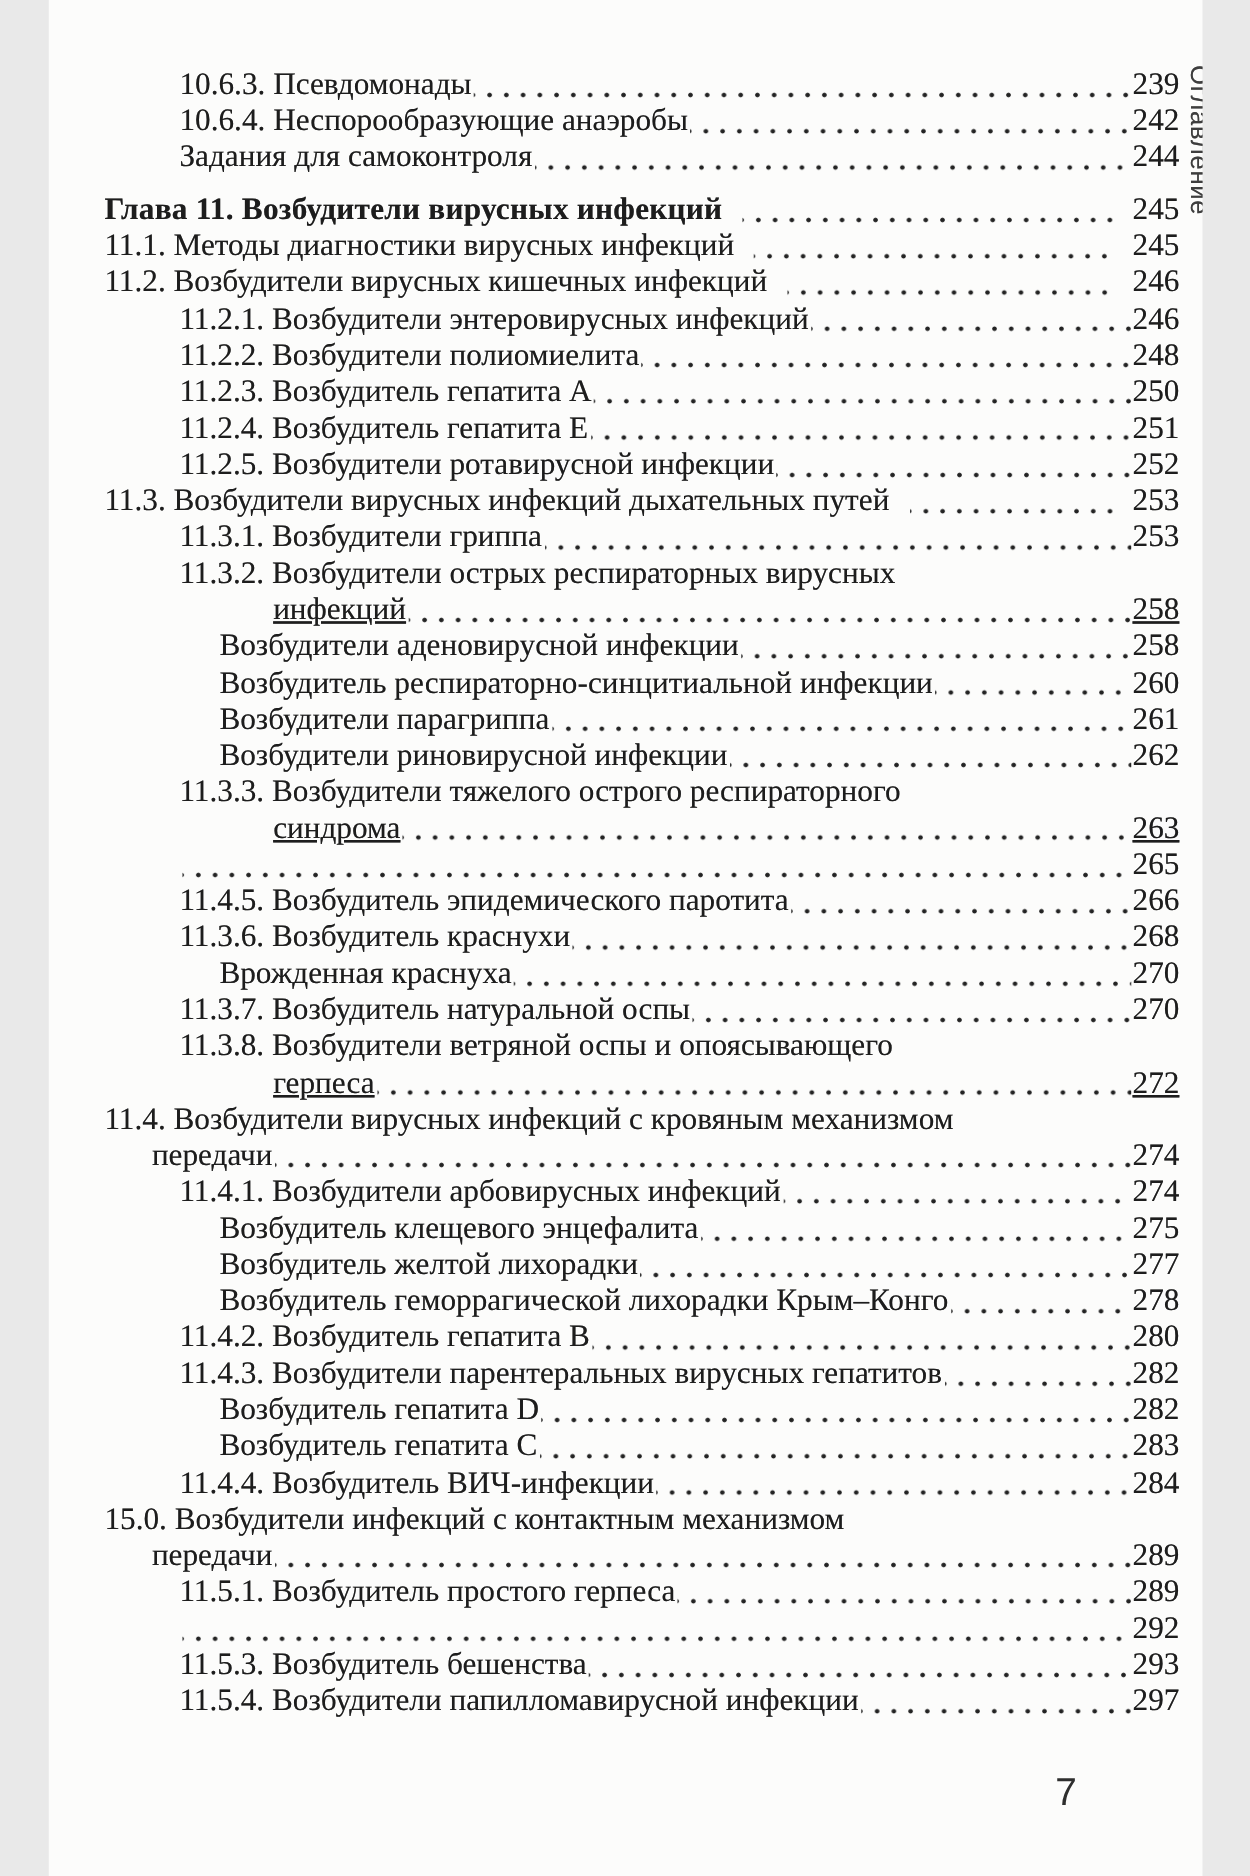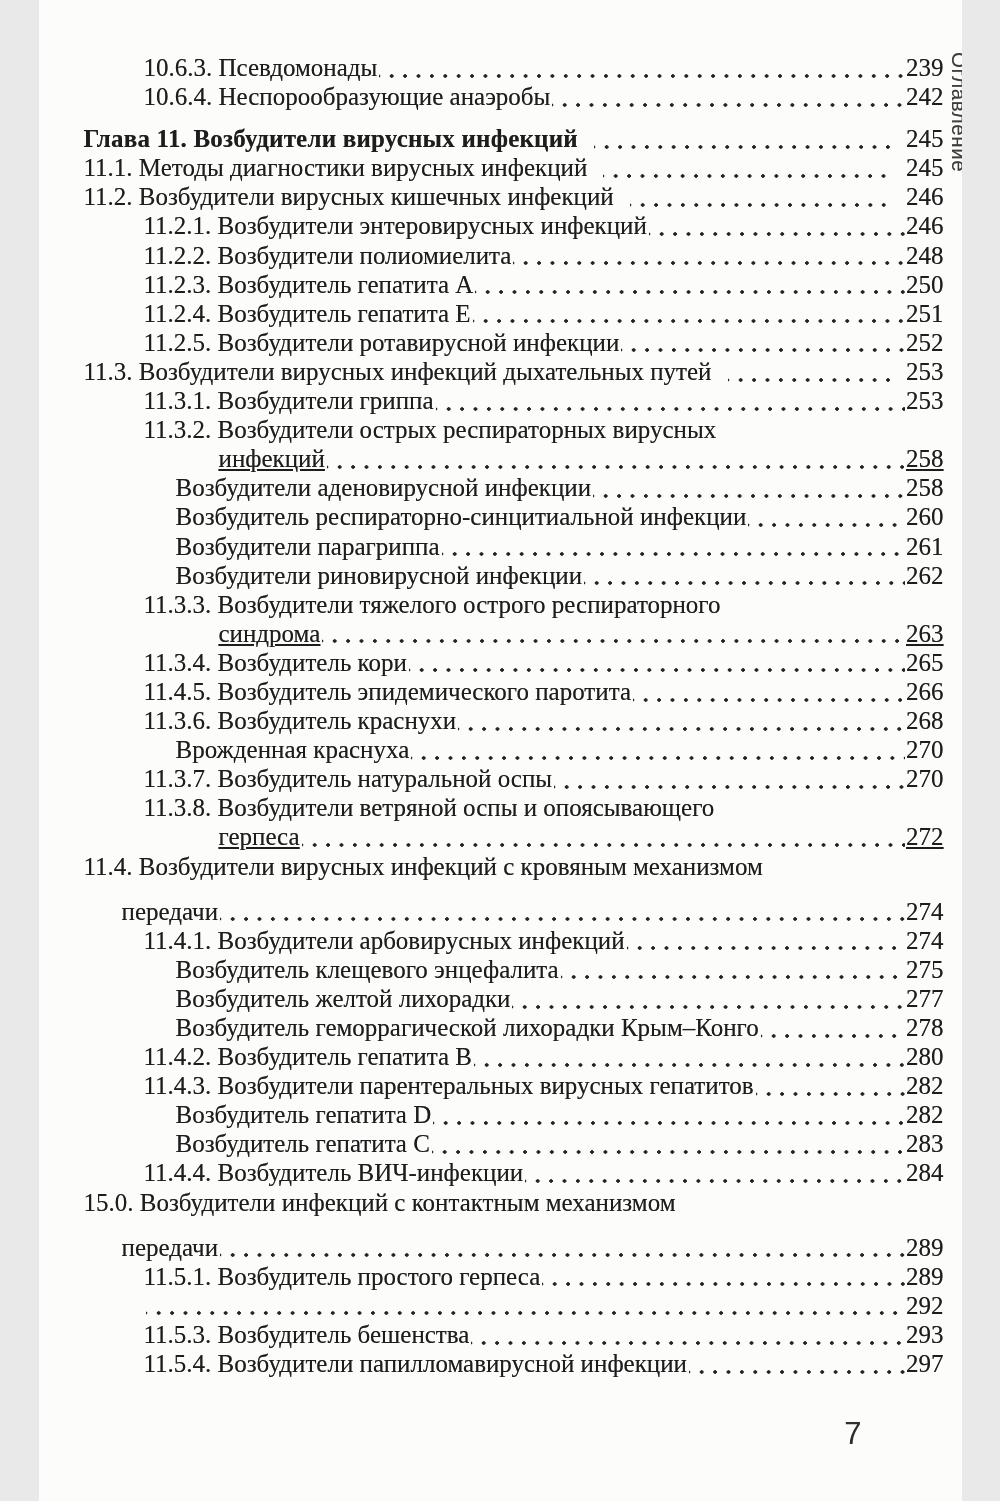--- a/index.html
+++ b/index.html
@@ -28,21 +28,21 @@
     display:flex;
     align-items:baseline;
     height:29.1px;
     white-space:nowrap;
     text-shadow:0 0 0.5px rgba(20,20,20,0.55);
   }
   .row.gap{margin-top:13px;}
   .row.bold .title{font-weight:bold;letter-spacing:0.2px;}
   
   .l0{padding-left:0;gap:14px;}
-  .c0{padding-left:38px;margin-top:16px;}
+  .c0{padding-left:38px;}
   .l1{padding-left:60px;}
   .l2{padding-left:92px;}
   .c1{padding-left:135px;text-decoration:underline;}
   .title{flex:0 0 auto;}
   .leader{
     flex:1 1 auto;
     align-self:stretch;
     margin:0 1px 0 2px;
     background-image:radial-gradient(circle, #232323 1.5px, rgba(0,0,0,0) 2.1px);
     background-size:13.4px 6px;
@@ -82,20 +82,25 @@
       <div class="row l1">
         <span class="title">10.6.3. Псевдомонады</span>
         <span class="leader"></span>
         <span class="pageno">239</span>
       </div>
       <div class="row l1">
         <span class="title">10.6.4. Неспорообразующие анаэробы</span>
         <span class="leader"></span>
         <span class="pageno">242</span>
       </div>
+      <div class="row l1">
+        <span class="title">Задания для самоконтроля</span>
+        <span class="leader"></span>
+        <span class="pageno">244</span>
+      </div>
       <div class="row l0 gap bold">
         <span class="title">Глава 11. Возбудители вирусных инфекций</span>
         <span class="leader"></span>
         <span class="pageno">245</span>
       </div>
       <div class="row l0">
         <span class="title">11.1. Методы диагностики вирусных инфекций</span>
         <span class="leader"></span>
         <span class="pageno">245</span>
       </div>
@@ -169,21 +174,20 @@
       </div>
       <div class="row l1">
         <span class="title">11.3.3. Возбудители тяжелого острого респираторного</span>
       </div>
       <div class="row c1">
         <span class="title">синдрома</span>
         <span class="leader"></span>
         <span class="pageno">263</span>
       </div>
       <div class="row l1">
-        <span class="title">11.3.4. Возбудитель кори</span>
         <span class="leader"></span>
         <span class="pageno">265</span>
       </div>
       <div class="row l1">
         <span class="title">11.4.5. Возбудитель эпидемического паротита</span>
         <span class="leader"></span>
         <span class="pageno">266</span>
       </div>
       <div class="row l1">
         <span class="title">11.3.6. Возбудитель краснухи</span>

